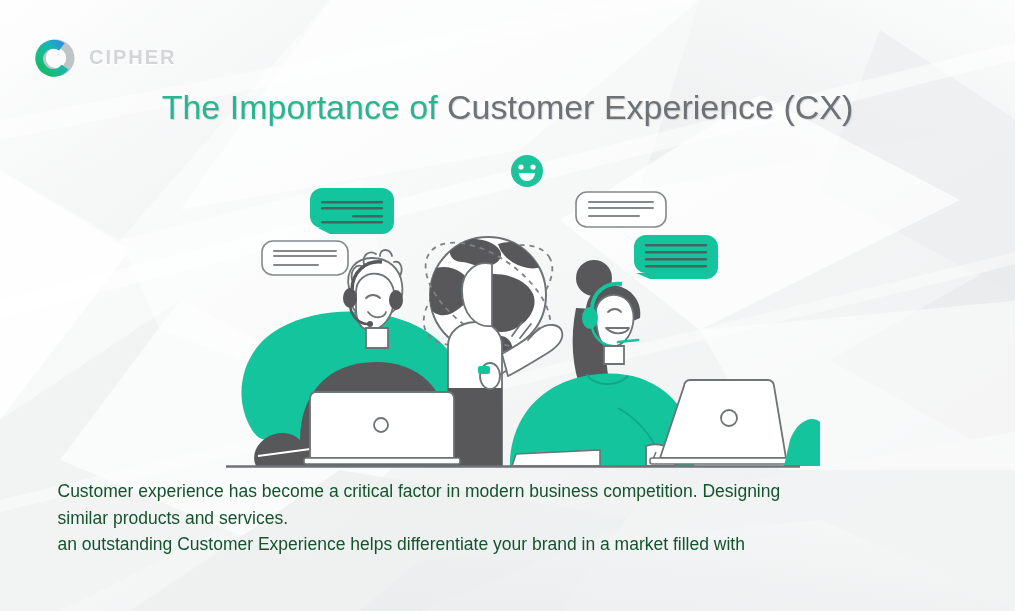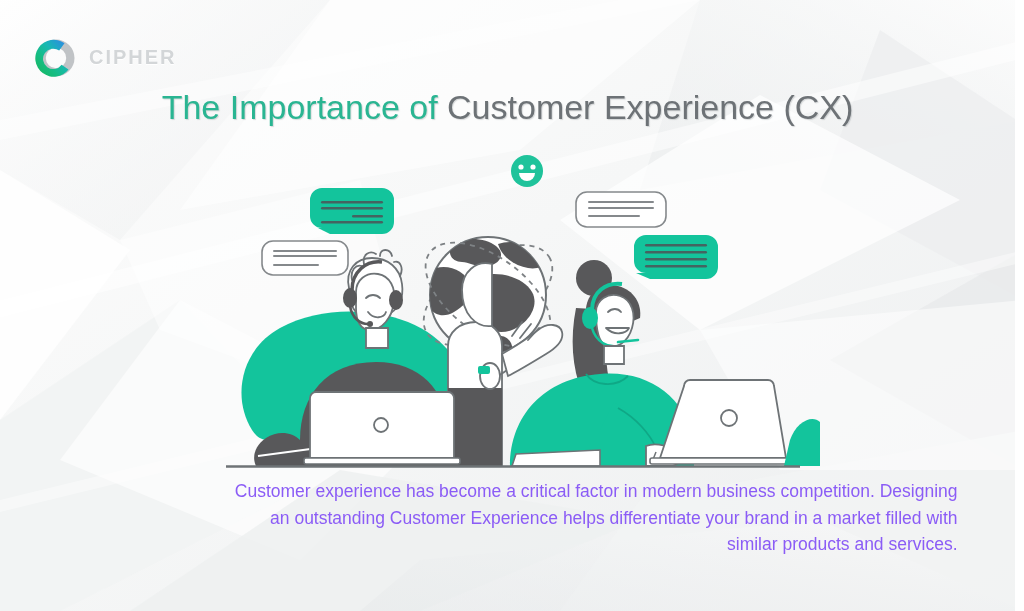--- a/index.html
+++ b/index.html
@@ -68,24 +68,24 @@
     width: 1024px;
     height: 340px;
   }
   
   .body-copy {
     position: absolute;
     left: 50%;
     transform: translateX(-50%);
     top: 478px;
     width: 900px;
-    text-align: right;
+    text-align: left;
     font-size: 17.5px;
     line-height: 1.52;
-    color: #8b5cf6;
+    color: #14532d;
   }
   .body-copy .line { display: block; }
 </style>
 </head>
 <body>
 
 <div id="page">
 
   <svg class="bg-layer" viewBox="0 0 1024 611" preserveAspectRatio="none">
     <defs>
@@ -312,17 +312,17 @@
       <rect x="650" y="318" width="150" height="6" rx="2" fill="#ffffff" stroke="#6e7376" stroke-width="1.6"></rect>
 
       <path d="M790 300 C796 282 812 274 820 282 L820 326 L784 326 Z" fill="#13c49c"></path>
     </g>
 
     <line x1="226" y1="326.5" x2="800" y2="326.5" stroke="#6e7376" stroke-width="2.6"></line>
   </svg>
 
   <div class="body-copy">
     <span class="line">Customer experience has become a critical factor in modern business competition. Designing</span>
+    <span class="line">similar products and services.</span>
     <span class="line">an outstanding Customer Experience helps differentiate your brand in a market filled with</span>
-    <span class="line">similar products and services.</span>
   </div>
 
 </div>
 
 </body></html>

